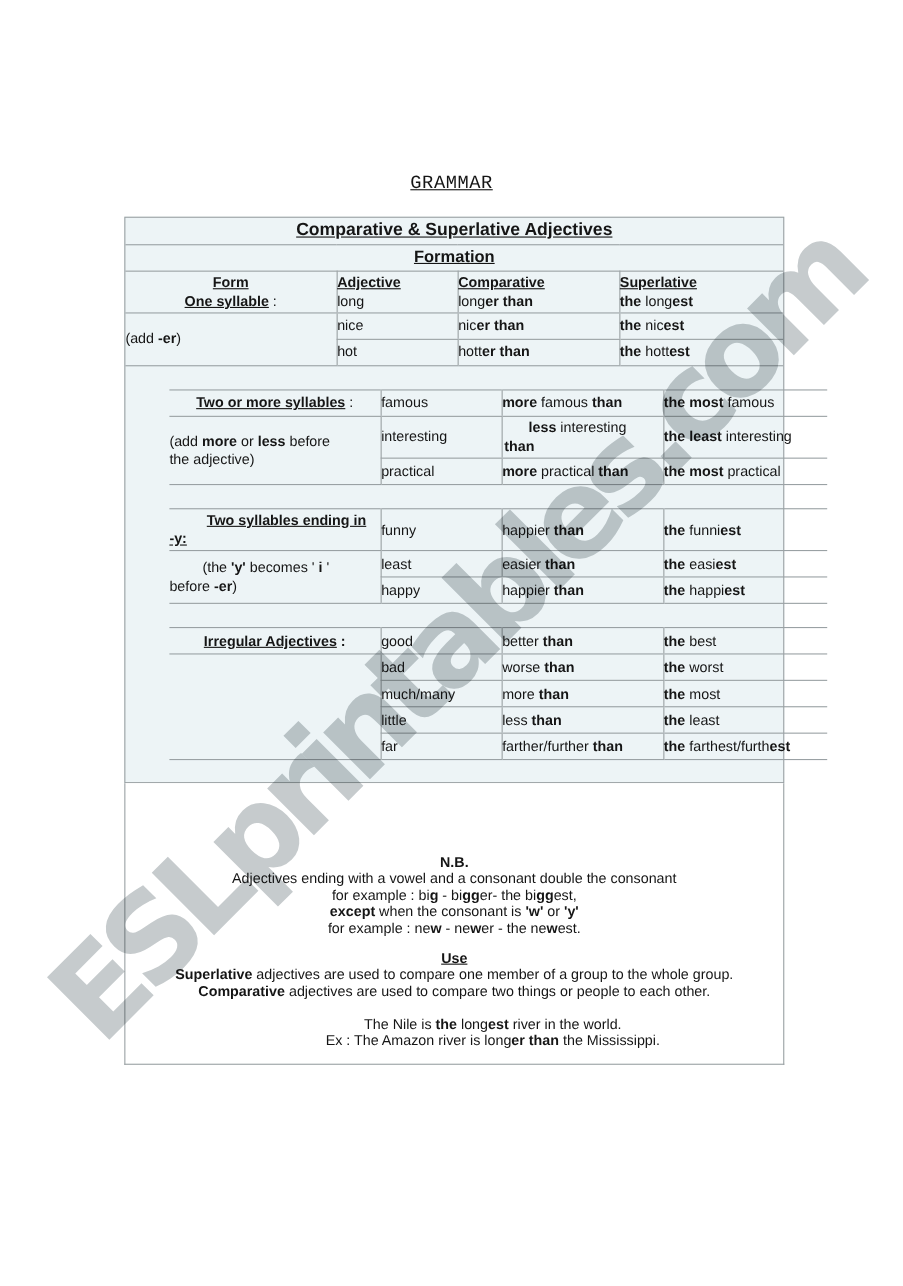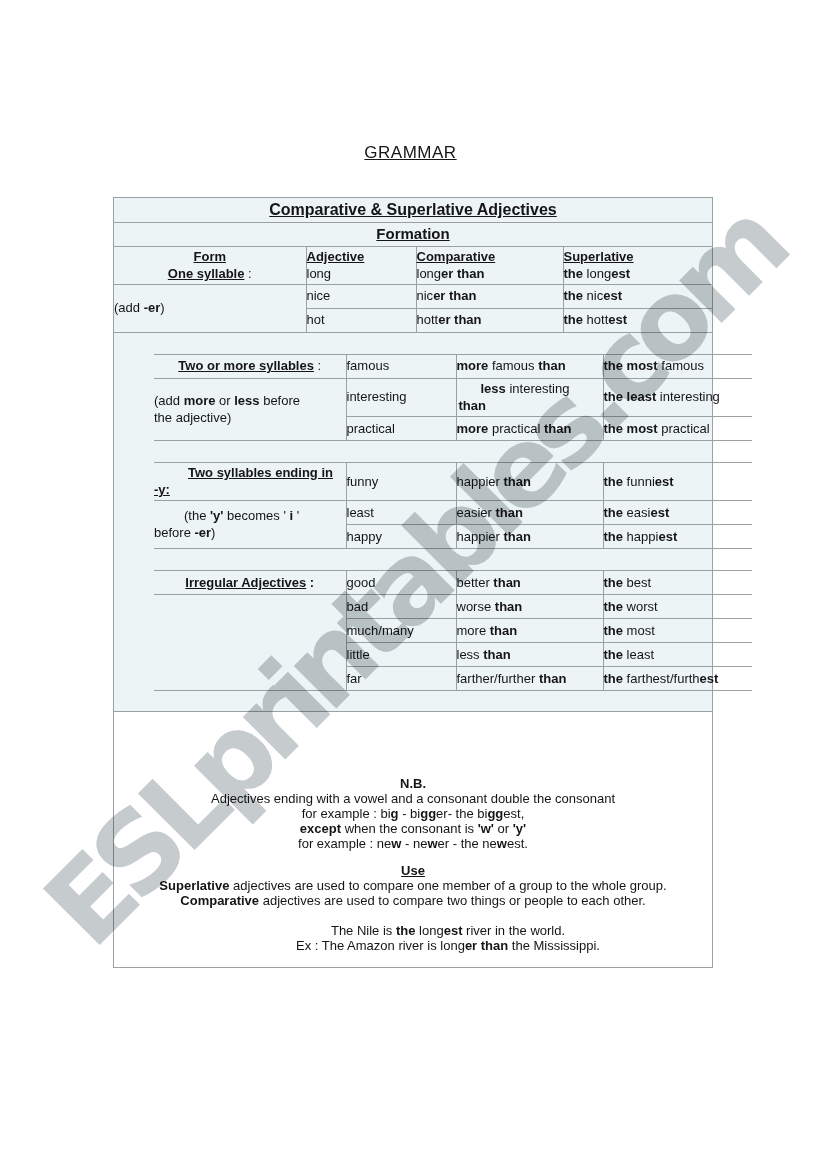--- a/index.html
+++ b/index.html
@@ -11,22 +11,22 @@
   body{
     width:821px;height:1169px;position:relative;overflow:hidden;
     background:#ffffff;color:var(--ink);
     font-family:"Liberation Sans", sans-serif;
   }
   .b{font-weight:bold;}
   .u{text-decoration:underline;}
 
   
   .page-title{
-    position:absolute;top:143px;left:0;width:821px;text-align:center;
-    font-family:Liberation Sans, sans-serif;font-size:17px;letter-spacing:.5px;
+    position:absolute;top:158px;left:0;width:821px;text-align:center;
+    font-family:Liberation Mono, monospace;font-size:17px;letter-spacing:.5px;
     text-decoration:underline;
   }
 
   
   .doc{position:absolute;left:113px;top:197px;width:600px;}
   .grid-wrap{
     border:1px solid var(--bc);
     background:var(--cellbg);
     box-sizing:border-box;
   }

